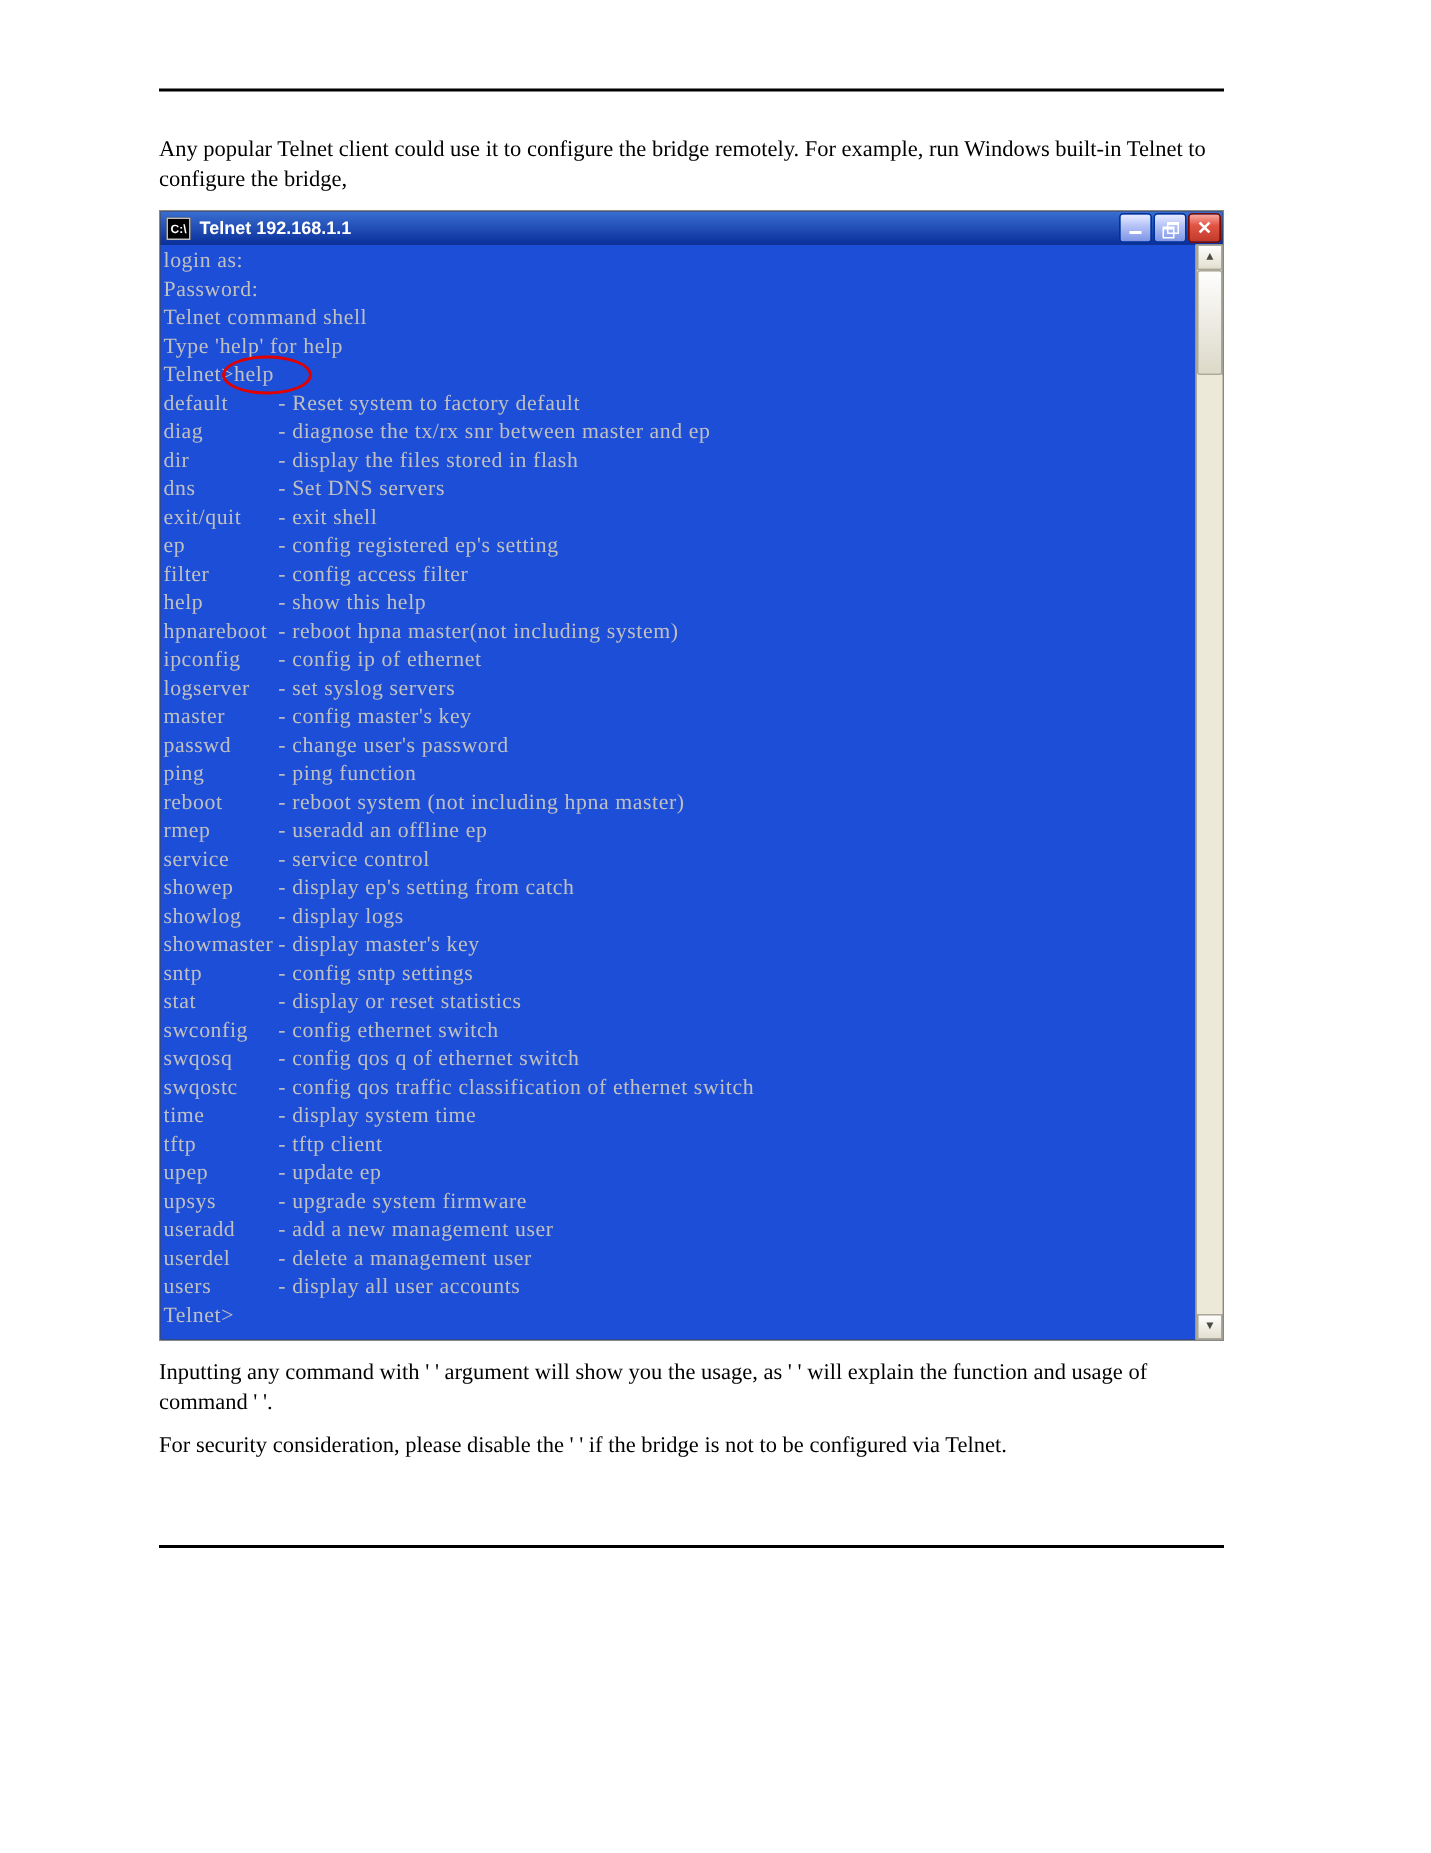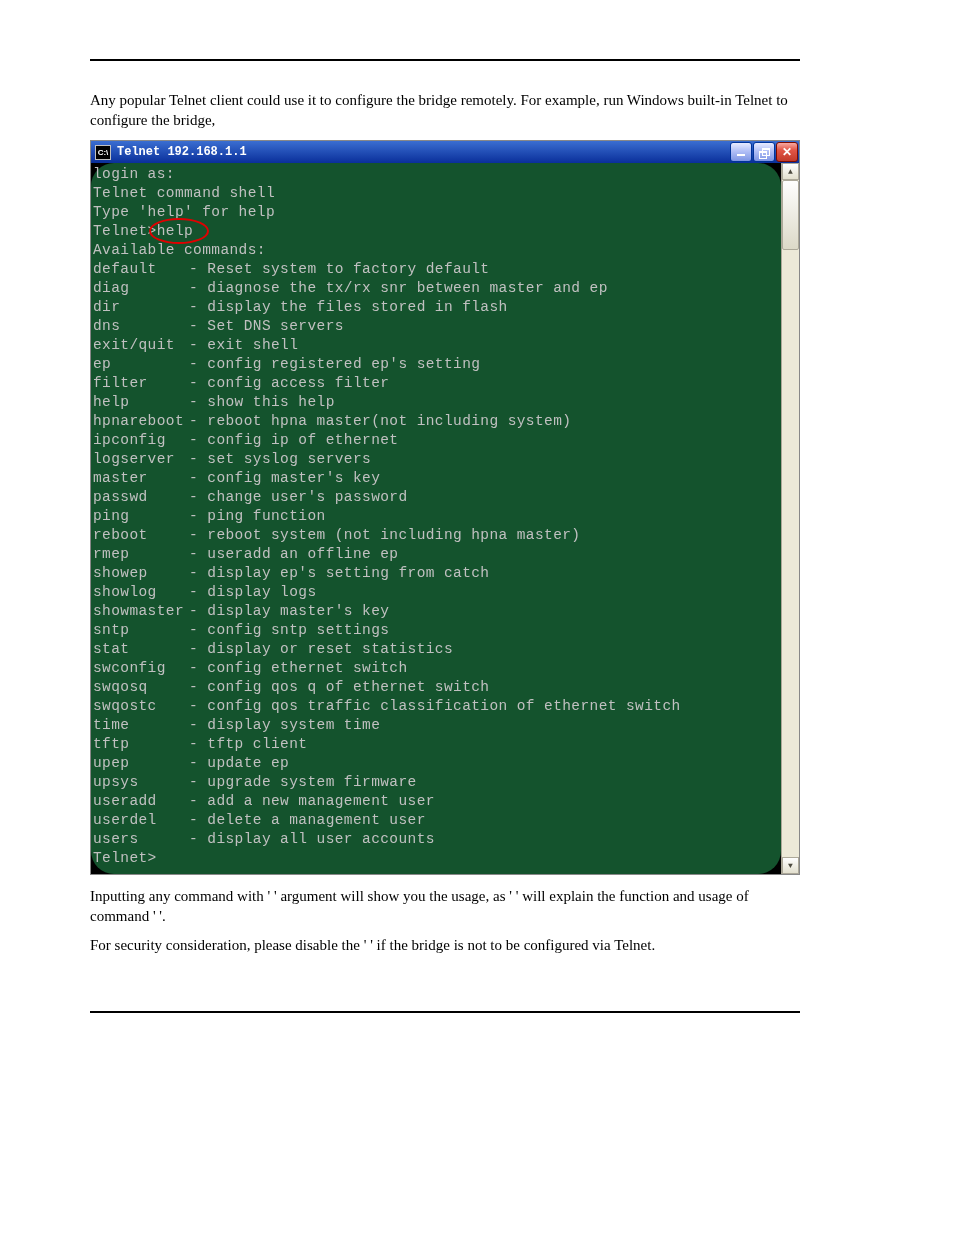--- a/index.html
+++ b/index.html
@@ -9,20 +9,21 @@
     font-size: 15px;
     color: #000;
     background: #fff;
   }
   .page {
     width: 890px;
     min-height: 1235px;
     box-sizing: border-box;
     padding: 24px 90px 0 90px;
     position: relative;
+    margin-left: 16px;
   }
   .top-rule {
     border-top: 2px solid #000;
     margin: 35px 0 30px 0;
   }
   .bottom-rule {
     border-top: 2px solid #000;
     margin-top: 55px;
   }
   .para {
@@ -63,21 +64,20 @@
     align-items: center;
     justify-content: center;
     font-size: 8px;
     font-weight: bold;
     color: #fff;
     font-family: Arial, sans-serif;
   }
   .titlebar .title-text {
     flex: 1;
     white-space: nowrap;
-    font-family: Liberation Mono, monospace;
   }
   .window-buttons {
     display: flex;
     height: 100%;
   }
   .win-btn {
     width: 22px;
     height: 20px;
     margin: 1px 1px 0 0;
     background: linear-gradient(#e8ebff, #b7c4f8 40%, #7d95e4);
@@ -120,28 +120,27 @@
   .win-btn .cross {
     font-size: 12px;
     line-height: 1;
   }
 
   .term-body {
     display: flex;
   }
   .term-content {
     flex: 1;
-    background: #14532d;
+    background: #1d4ed8;
     color: #c0c0c0;
     padding: 2px 4px 6px 2px;
     font-size: 14.5px;
     line-height: 19px;
-    font-family: Liberation Mono, monospace;
+    font-family: Liberation Serif, serif;
     letter-spacing: 0.4px;
-    border-radius: 23px;
   }
   .term-line {
     white-space: pre;
   }
   .cmd-name { display: inline-block; width: 10ch; }
   .annot {
     position: relative;
     display: inline-block;
   }
   .annot .oval {
@@ -204,40 +203,41 @@
             <span class="restore"></span>
           </div>
         <div class="win-btn close">
             <span class="cross">✕</span>
           </div>
       </div>
     </div>
     <div class="term-body">
       <div class="term-content" id="term-content">
           <div class="term-line">login as:</div>
+          <div class="term-line">Password:</div>
           <div class="term-line">Telnet command shell</div>
           <div class="term-line">Type 'help' for help</div>
           <div class="term-line"><span>Telnet&gt;</span><span class="annot"><span>help</span><span class="oval"></span></span></div>
-          <div class="term-line">Available commands:</div>
           <div class="term-line"><span class="cmd-name">default</span> <span>- Reset system to factory default</span></div>
           <div class="term-line"><span class="cmd-name">diag</span> <span>- diagnose the tx/rx snr between master and ep</span></div>
           <div class="term-line"><span class="cmd-name">dir</span> <span>- display the files stored in flash</span></div>
           <div class="term-line"><span class="cmd-name">dns</span> <span>- Set DNS servers</span></div>
           <div class="term-line"><span class="cmd-name">exit/quit</span> <span>- exit shell</span></div>
           <div class="term-line"><span class="cmd-name">ep</span> <span>- config registered ep's setting</span></div>
           <div class="term-line"><span class="cmd-name">filter</span> <span>- config access filter</span></div>
           <div class="term-line"><span class="cmd-name">help</span> <span>- show this help</span></div>
           <div class="term-line"><span class="cmd-name">hpnareboot</span> <span>- reboot hpna master(not including system)</span></div>
           <div class="term-line"><span class="cmd-name">ipconfig</span> <span>- config ip of ethernet</span></div>
           <div class="term-line"><span class="cmd-name">logserver</span> <span>- set syslog servers</span></div>
           <div class="term-line"><span class="cmd-name">master</span> <span>- config master's key</span></div>
           <div class="term-line"><span class="cmd-name">passwd</span> <span>- change user's password</span></div>
           <div class="term-line"><span class="cmd-name">ping</span> <span>- ping function</span></div>
           <div class="term-line"><span class="cmd-name">reboot</span> <span>- reboot system (not including hpna master)</span></div>
           <div class="term-line"><span class="cmd-name">rmep</span> <span>- useradd an offline ep</span></div>
+          <div class="term-line"><span class="cmd-name">service</span> <span>- service control</span></div>
           <div class="term-line"><span class="cmd-name">showep</span> <span>- display ep's setting from catch</span></div>
           <div class="term-line"><span class="cmd-name">showlog</span> <span>- display logs</span></div>
           <div class="term-line"><span class="cmd-name">showmaster</span> <span>- display master's key</span></div>
           <div class="term-line"><span class="cmd-name">sntp</span> <span>- config sntp settings</span></div>
           <div class="term-line"><span class="cmd-name">stat</span> <span>- display or reset statistics</span></div>
           <div class="term-line"><span class="cmd-name">swconfig</span> <span>- config ethernet switch</span></div>
           <div class="term-line"><span class="cmd-name">swqosq</span> <span>- config qos q of ethernet switch</span></div>
           <div class="term-line"><span class="cmd-name">swqostc</span> <span>- config qos traffic classification of ethernet switch</span></div>
           <div class="term-line"><span class="cmd-name">time</span> <span>- display system time</span></div>
           <div class="term-line"><span class="cmd-name">tftp</span> <span>- tftp client</span></div>

